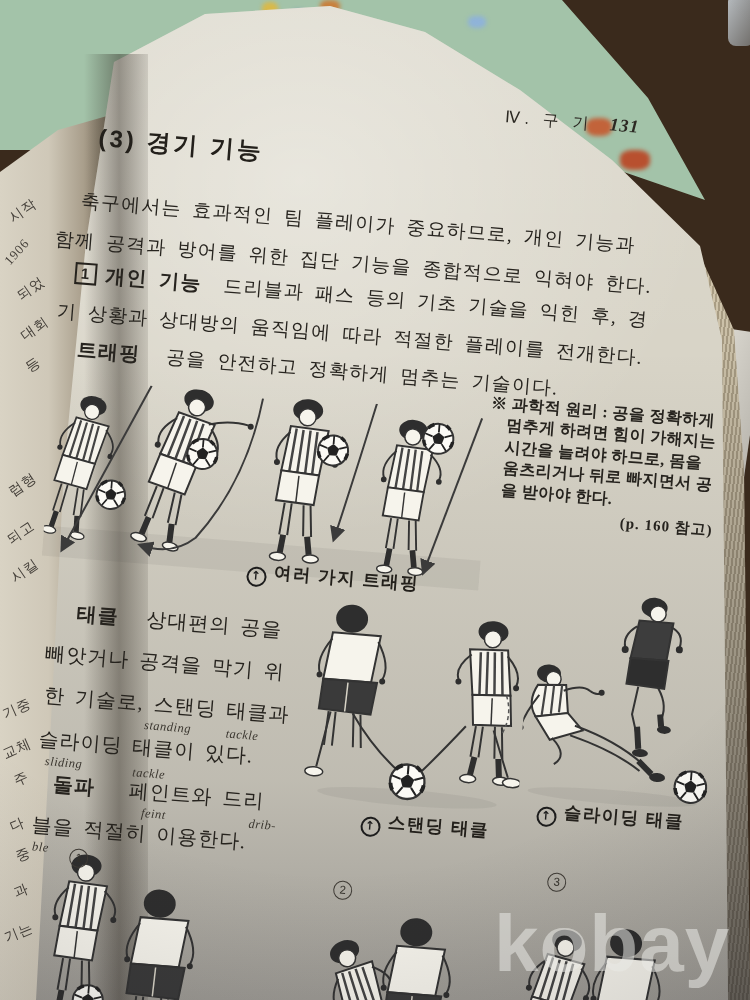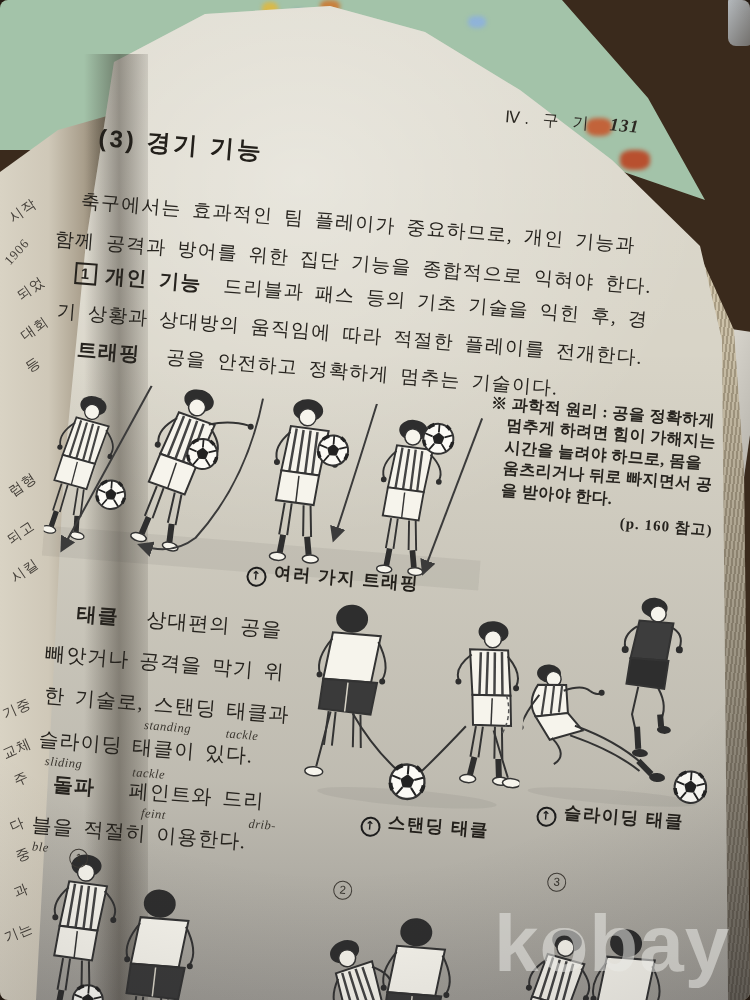--- a/index.html
+++ b/index.html
@@ -1,16 +1,16 @@
 <!DOCTYPE html>
 <html><head>
 <meta charset="utf-8">
 <style>
   html,body{margin:0;padding:0;background:#241a12;}
-  #photo{position:relative;width:750px;height:1000px;overflow:hidden;background:#3a2a1c;font-family:"Liberation Serif",serif;border-radius:8px;}
+  #photo{position:relative;width:750px;height:1000px;overflow:hidden;background:#3a2a1c;font-family:"Liberation Serif",serif;}
   
   .mat{position:absolute;left:0;top:0;width:750px;height:240px;background:#a3c3a9;
        clip-path:polygon(0 0,562px 0,648px 98px,705px 200px,560px 150px,0 150px);z-index:1;}
   .blob{position:absolute;border-radius:40%;filter:blur(2px);}
   .metal{position:absolute;left:728px;top:-6px;width:26px;height:52px;background:linear-gradient(120deg,#b9bec2,#6d6a66);border-radius:8px;z-index:2;}
   .papers{position:absolute;left:712px;top:330px;width:42px;height:150px;background:linear-gradient(100deg,#dddad2,#b9b6ae);transform:rotate(8deg);z-index:2;}
   
   .left-page{position:absolute;left:0;top:52px;width:128px;height:948px;z-index:3;
       background:linear-gradient(to right,#d9d3c4 0%,#cfc8b8 38%,#a59a87 68%,#6a604f 92%,#4d443a 100%);
       clip-path:polygon(0 120px,58px 78px,128px 58px,128px 948px,0 948px);}

